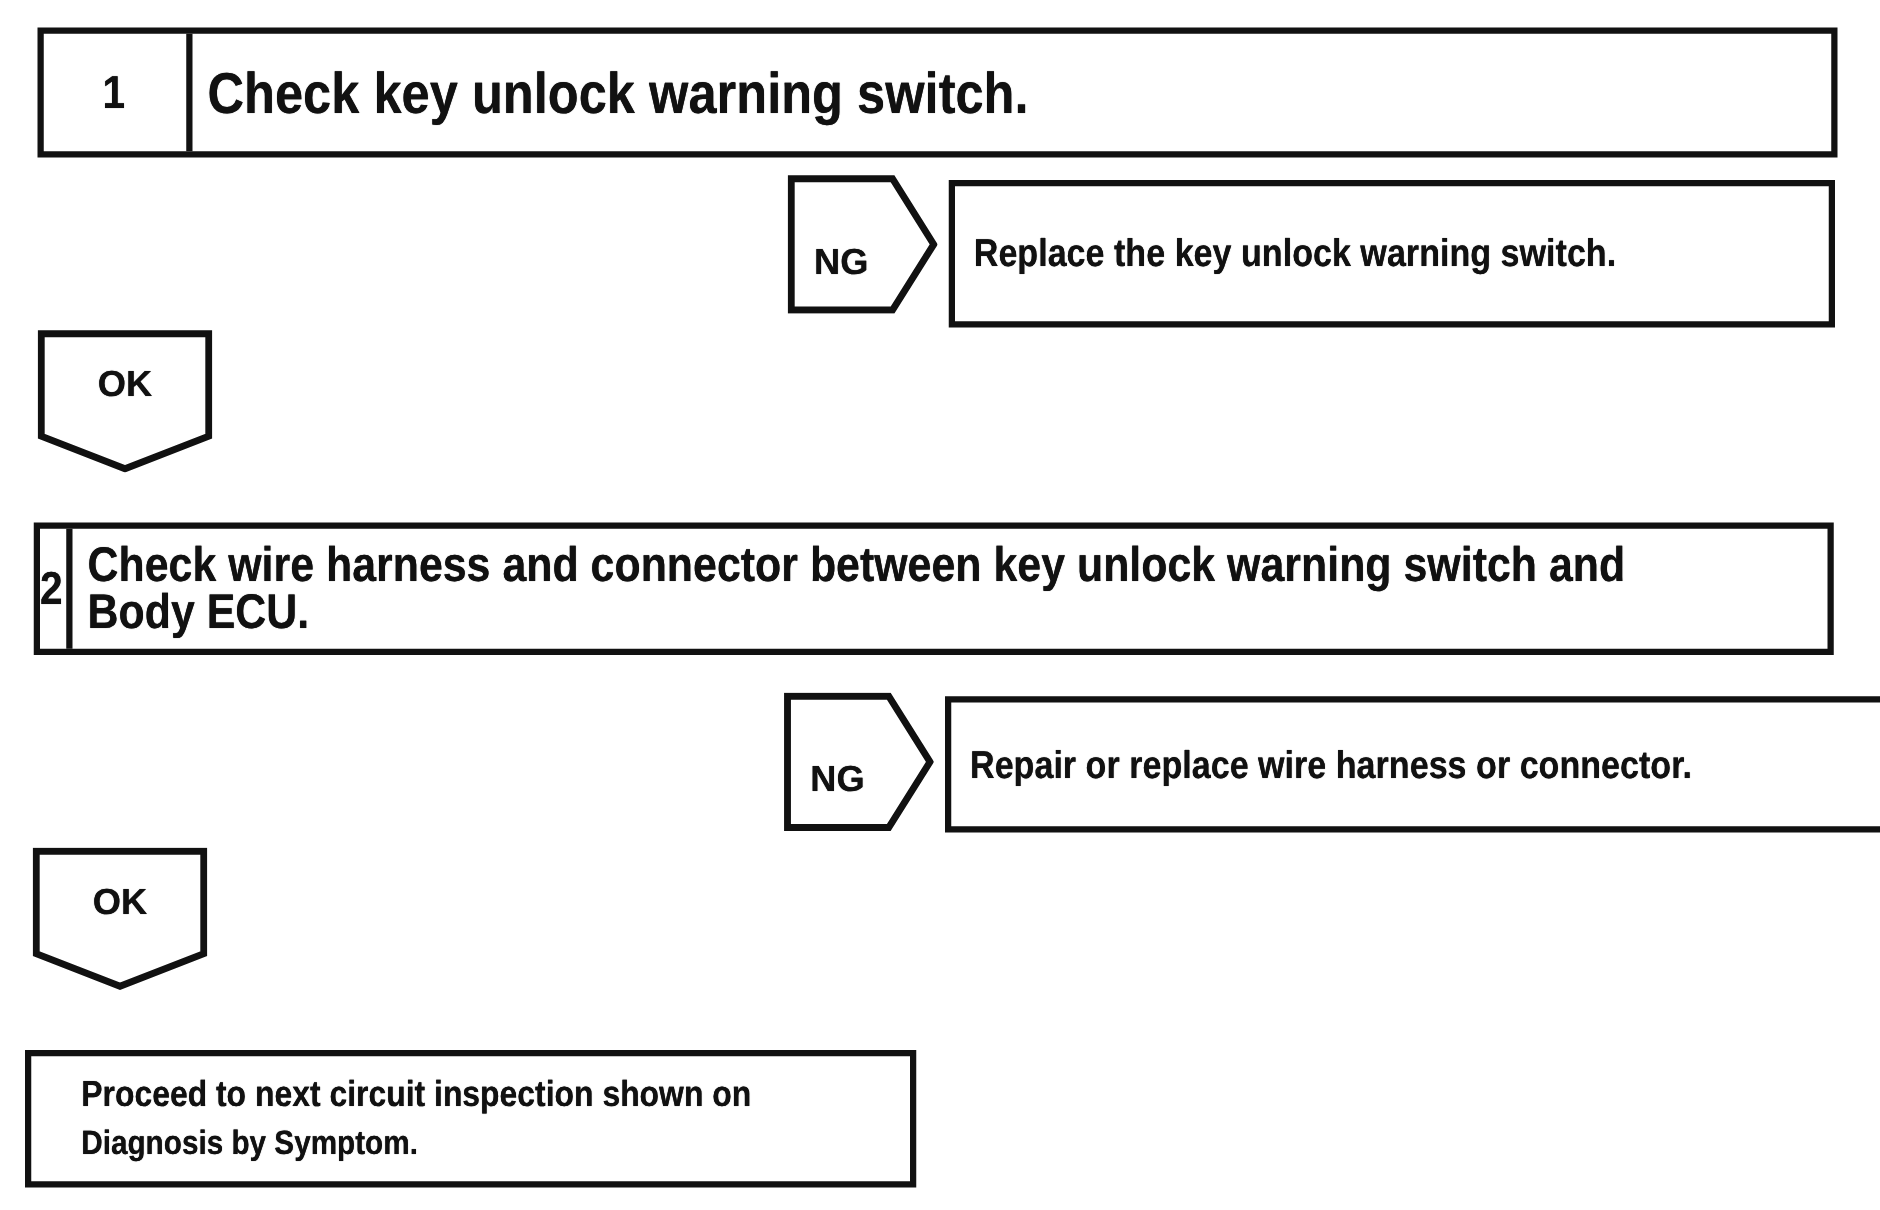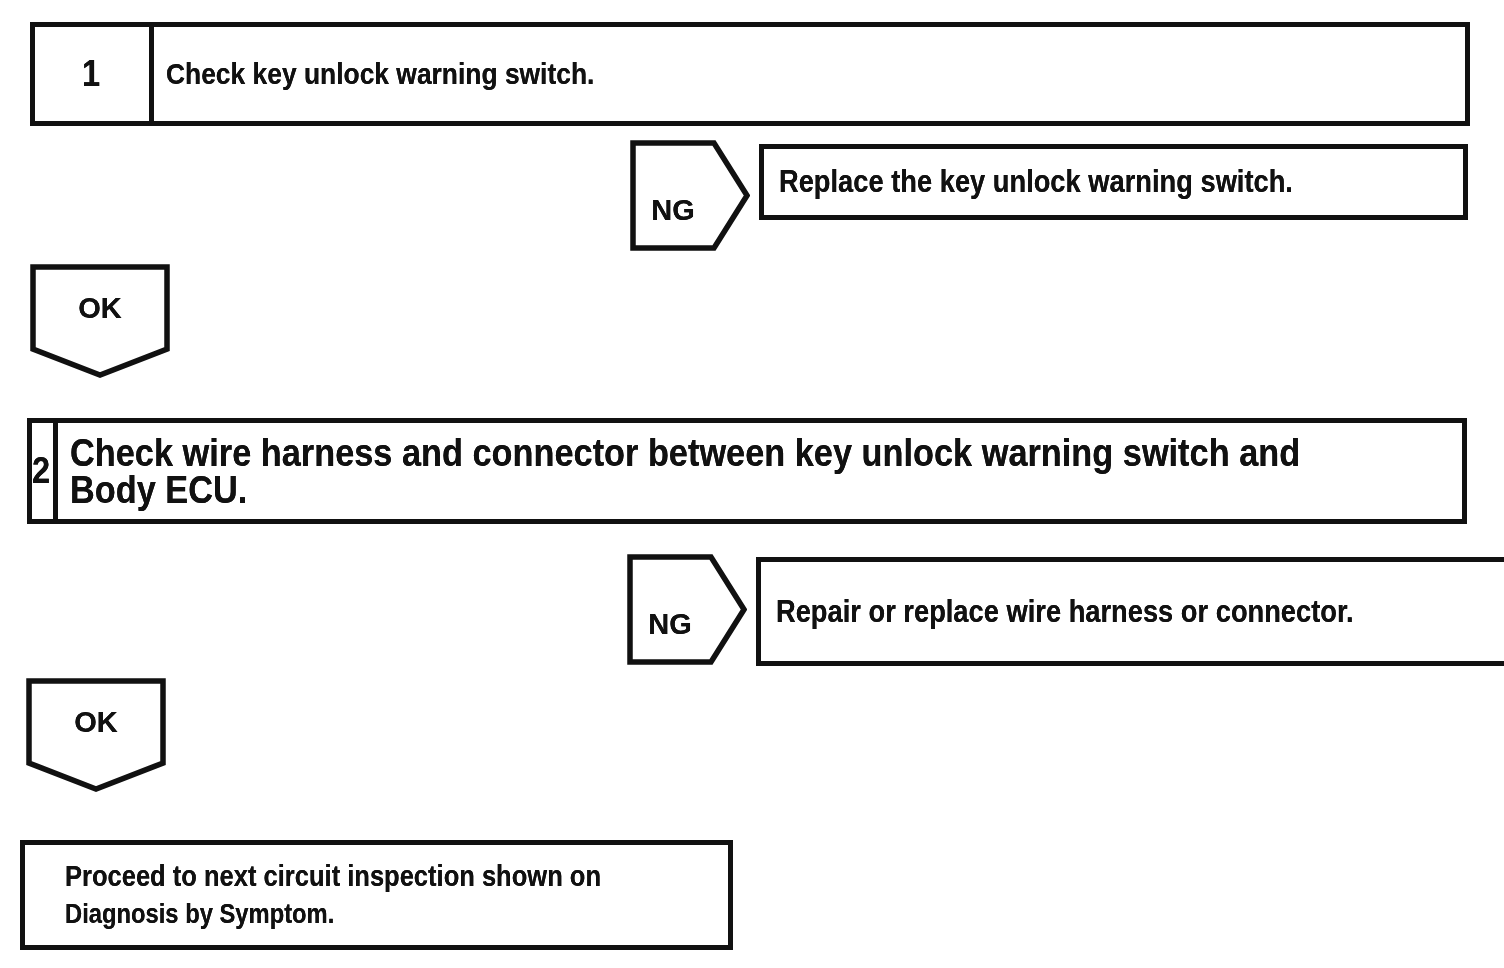--- a/index.html
+++ b/index.html
@@ -33,21 +33,21 @@
     font-weight: bold;
   }
   .step-box .step-text {
     flex: 1;
     display: flex;
     flex-direction: column;
     justify-content: center;
     padding-left: 12px;
     font-weight: bold;
   }
-  .fs-step1 { font-size: 30px; line-height: 42px; }
+  .fs-step1 { font-size: 46px; line-height: 42px; }
   .fs-step2 { font-size: 39px; line-height: 37px; }
 
   
   .cond {
     display: inline-block;
     transform: scaleX(0.88);
     transform-origin: 0 50%;
     white-space: nowrap;
     text-shadow: 0 0 0.6px currentColor;
   }
@@ -108,21 +108,21 @@
     </div>
   </div>
 
   <div class="shape" style="left:630px; top:140px; width:120px; height:111px;">
     <svg width="120" height="111" viewBox="0 0 120 111" aria-hidden="true">
       <polygon points="3,3 84,3 117,55.5 84,108 3,108"></polygon>
     </svg>
     <div class="badge-label ng-label">NG</div>
   </div>
 
-  <div class="box result-box" style="left:759px; top:144px; width:709px; height:76px;">
+  <div class="box result-box" style="left:759px; top:144px; width:709px; height:118px;">
     <span class="cond">Replace the key unlock warning switch.</span>
   </div>
 
   <div class="shape" style="left:30px; top:264px; width:140px; height:114px;">
     <svg width="140" height="114" viewBox="0 0 140 114" aria-hidden="true">
       <polygon points="3,3 137,3 137,85 70,111 3,85"></polygon>
     </svg>
     <div class="badge-label ok-label">OK</div>
   </div>
 

